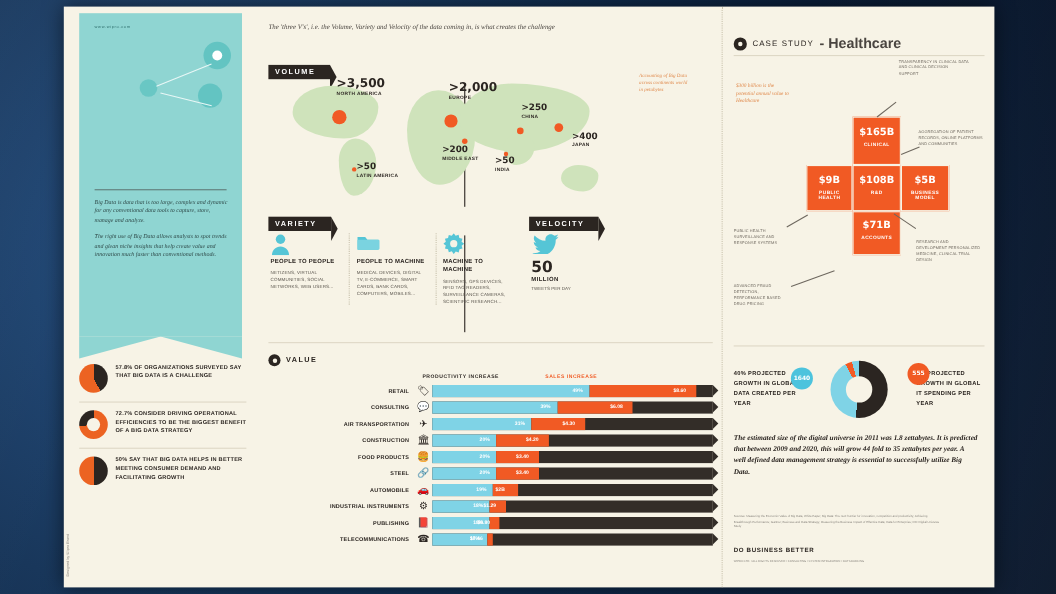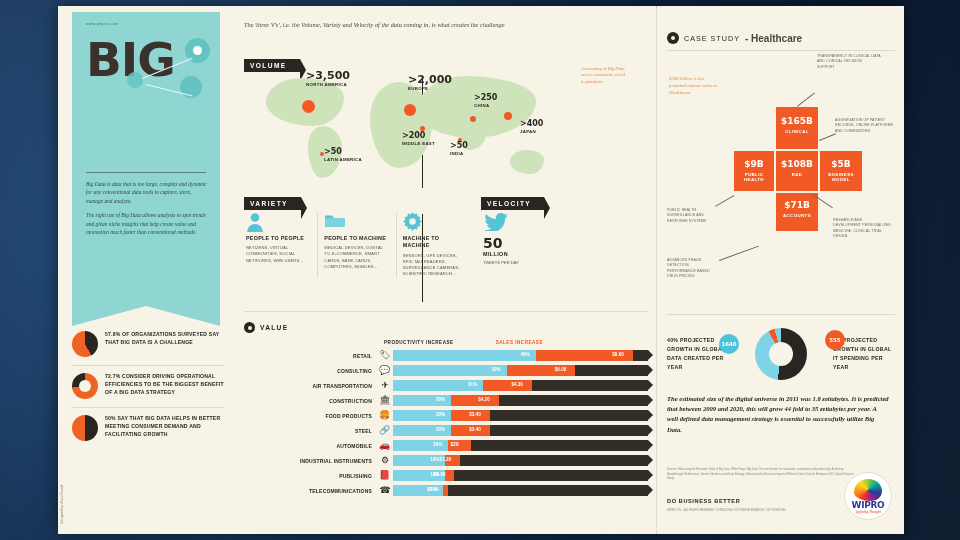--- a/index.html
+++ b/index.html
@@ -138,21 +138,21 @@
   .bar-sales{position:absolute;top:0;height:11px;background:#f15a24;}
   .bar-val{
     position:absolute;top:1.5px;font-size:4.6px;font-weight:bold;color:#fff;
   }
   
   .right-col{position:absolute;left:599px;top:0;width:247px;height:100%;}
   .cs-head{position:absolute;left:10px;top:26px;display:flex;align-items:center;gap:5px;}
   .cs-ring{width:12px;height:12px;border-radius:50%;background:#2b2521;position:relative;}
   .cs-ring:after{content:"";position:absolute;left:4px;top:4px;width:4px;height:4px;border-radius:50%;background:#f7f3e6;}
   .cs-title{font-size:7.2px;font-weight:normal;letter-spacing:1px;color:#2b2521;}
-  .cs-sub{font-size:10px;font-weight:bold;color:#4a4540;}
+  .cs-sub{font-size:13px;font-weight:bold;color:#4a4540;}
   .cs-rule{position:absolute;left:10px;top:44px;width:228px;height:1px;background:#ded8c6;}
   .hc-note{
     position:absolute;left:12px;top:70px;width:52px;
     font-family:"Liberation Serif", serif;font-style:italic;font-size:4.8px;line-height:1.45;color:#e08a4d;
   }
   .boxes{position:absolute;left:78px;top:100px;width:120px;}
   .hbox{position:absolute;background:#f15a24;color:#fff;text-align:center;box-sizing:border-box;padding-top:10px;border:1px solid #f7f3e6;}
   .hbox .amt{font-family:"DejaVu Sans", sans-serif;font-weight:bold;font-size:9px;line-height:1;}
   .hbox .cat{font-size:4.4px;font-weight:bold;letter-spacing:.4px;margin-top:3px;}
   .anno{position:absolute;font-size:3.5px;line-height:1.55;letter-spacing:.15px;color:#6d675e;}
@@ -189,21 +189,20 @@
 </head>
 <body>
 
 <div id="backdrop"></div>
 
 <div id="poster">
 
   <div class="left-col">
     <div class="banner">
       <div class="banner-url">www.wipro.com</div>
-      <div class="bd-word bd-big">BIG</div>
       <div class="dot-lg"></div>
       <div class="dot-md"></div>
       <div class="dot-sm"></div>
       <div class="net-line" style="left:70px;top:66px;width:54px;transform:rotate(-22deg);"></div>
       <div class="net-line" style="left:74px;top:72px;width:48px;transform:rotate(14deg);"></div>
       <div class="banner-rule"></div>
       <div class="banner-copy">
         <p>Big Data is data that is too large, complex and dynamic for any conventional data tools to capture, store, manage and analyze.</p>
         <p>The right use of Big Data allows analysts to spot trends and glean niche insights that help create value and innovation much faster than conventional methods.</p>
       </div>
@@ -512,19 +511,14 @@
         <div class="bub bub-or">555</div>
       </div>
       <div class="gtxt">5% PROJECTED GROWTH IN GLOBAL IT SPENDING PER YEAR</div>
     </div>
 
     <div class="summary">The estimated size of the digital universe in 2011 was 1.8 zettabytes. It is predicted that between 2009 and 2020, this will grow 44 fold to 35 zettabytes per year. A well defined data management strategy is essential to successfully utilize Big Data.</div>
     <div class="sources">Sources: Measuring the Economic Value of Big Data, White Paper; Big Data: The next frontier for innovation, competition and productivity; Achieving Breakthrough Performance; Gartner; Business and Data Strategy; Measuring the Business Impact of Effective Data; Data for Enterprise; IDC Digital Universe Study</div>
     <div class="dbb">DO BUSINESS BETTER</div>
     <div class="legal">WIPRO LTD. / ALL RIGHTS RESERVED / CONSULTING / SYSTEM INTEGRATION / OUTSOURCING</div>
 
-    <div class="wipro">
-      <div class="wipro-mark"></div>
-      <div class="wipro-name">WIPRO</div>
-      <div class="wipro-tag">Applying Thought</div>
-    </div>
   </div>
 </div>
 
 </body></html>

